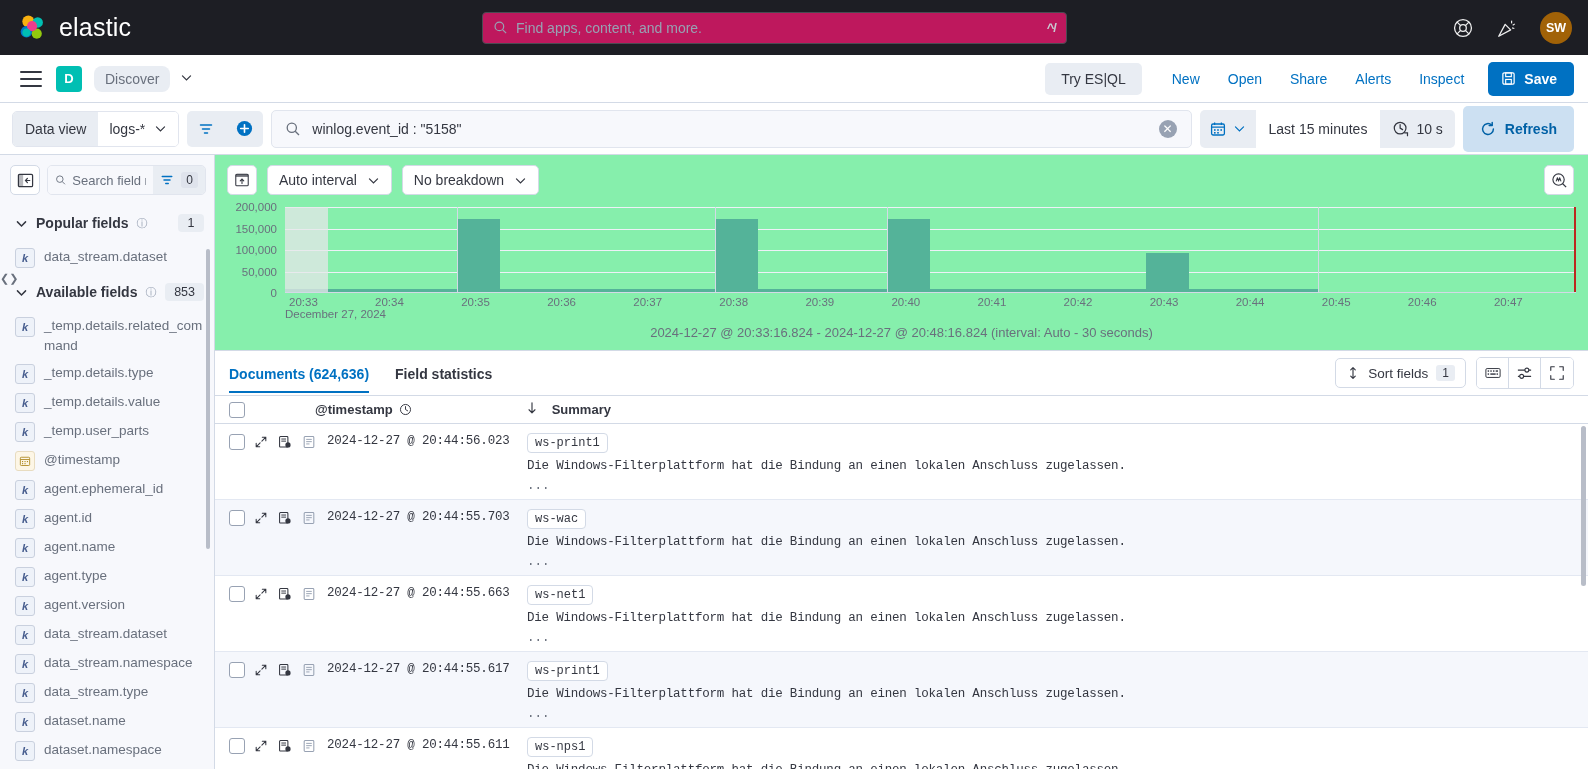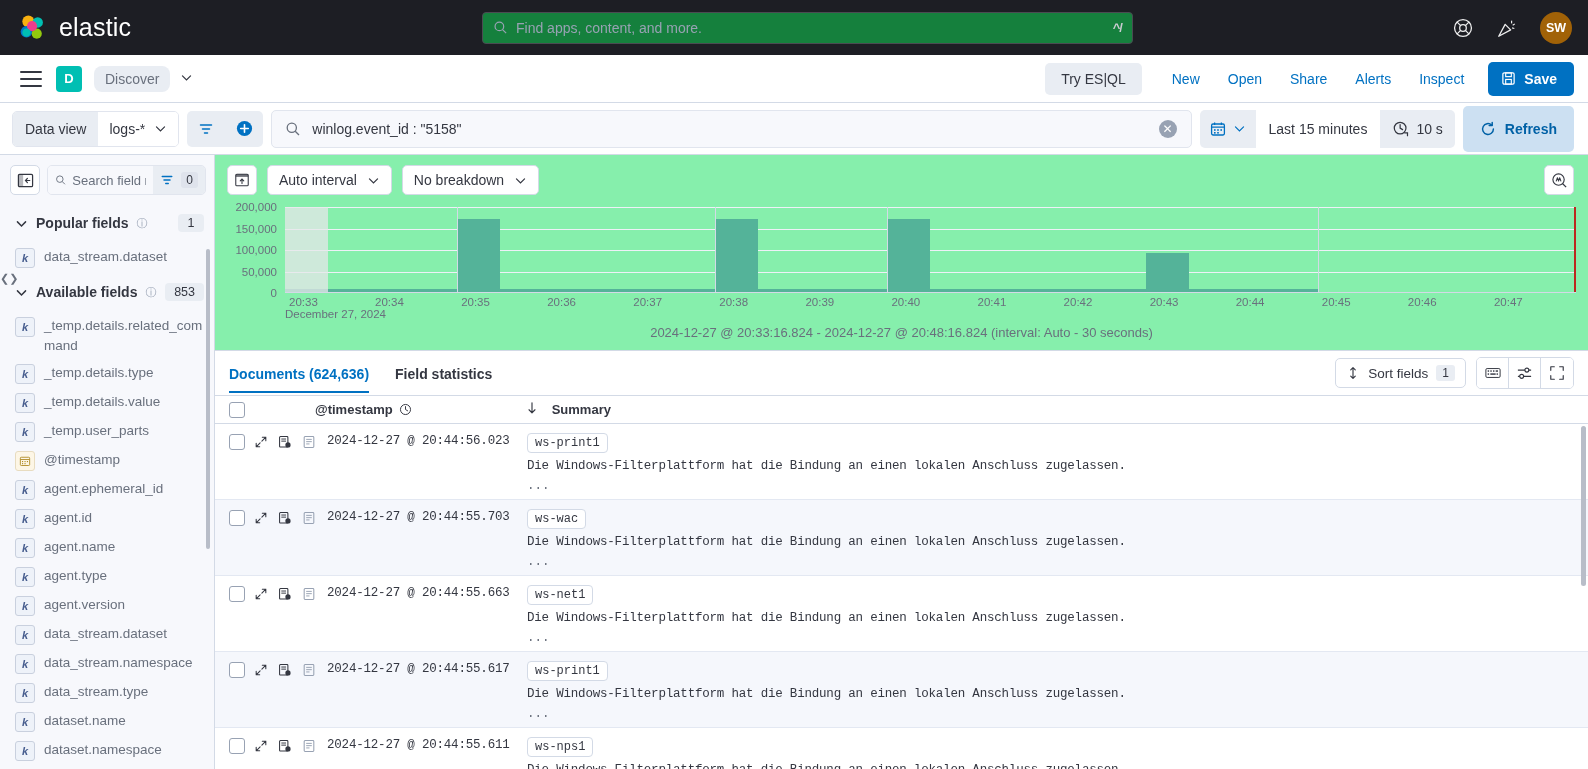--- a/index.html
+++ b/index.html
@@ -13,22 +13,22 @@
 
   
   .globalbar {
     height: 55px; background: #1d1e24; flex: 0 0 55px;
     display: flex; align-items: center; position: relative;
   }
   .brand { display: flex; align-items: center; gap: 11px; padding-left: 18px; justify-content: flex-end; }
   .brand-logo { width: 30px; height: 30px; position: relative; }
   .brand-word { color: #fff; font-size: 25px; letter-spacing: .2px; font-weight: 400; }
   .gsearch {
-    position: absolute; left: 482px; width: 651px; height: 32px;
-    background: #15803d; border: 1px solid #4a4b52; border-radius: 4px;
+    position: absolute; left: 482px; width: 585px; height: 32px;
+    background: #be185d; border: 1px solid #4a4b52; border-radius: 4px;
     display: flex; align-items: center; padding: 0 10px; gap: 8px;
   }
   .gsearch input {
     flex: 1; background: transparent; border: none; outline: none;
     color: #cfd1d6; font-size: 14px; font-family: "Liberation Sans", sans-serif;
   }
   .gsearch input::placeholder { color: #98a2b3; }
   .gsearch .kbd { color: #c9cbd1; font-size: 13px; font-weight: bold; letter-spacing: -1px; }
   .gright { position: absolute; right: 16px; display: flex; align-items: center; gap: 22px; }
   .gicon { width: 22px; height: 22px; opacity: .92; cursor: pointer; }

